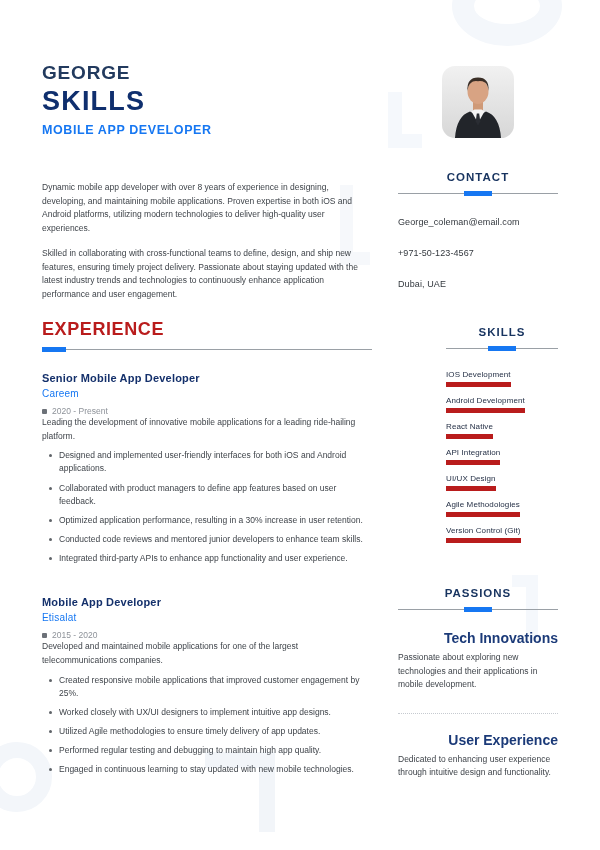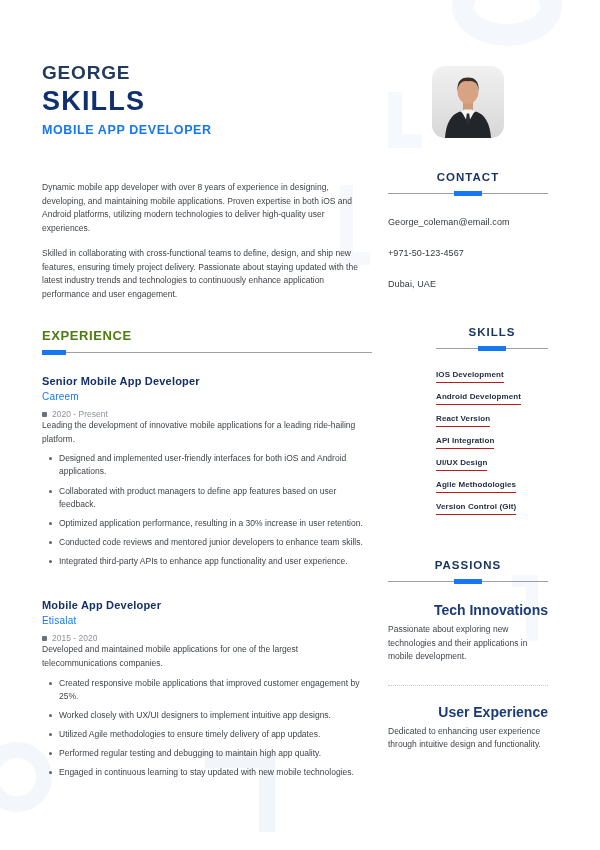--- a/index.html
+++ b/index.html
@@ -12,36 +12,36 @@
   
   .wm { position:absolute; pointer-events:none; }
   .wm-arc { top:-34px; left:452px; width:110px; height:80px; border:22px solid #f4f7fb; border-radius:50%; }
   .wm-l1 { top:92px; left:388px; width:34px; height:56px; border-left:14px solid #f5f8fc; border-bottom:14px solid #f5f8fc; }
   .wm-l2 { top:185px; left:340px; width:30px; height:80px; border-left:13px solid #f6f8fb; border-bottom:13px solid #f6f8fb; }
   .wm-ring { top:742px; left:-18px; width:70px; height:70px; border:16px solid #f3f6fa; border-radius:50%; }
   .wm-corner { top:752px; left:205px; width:70px; height:80px; border-top:16px solid #f2f5f9; border-right:16px solid #f2f5f9; }
   .wm-l3 { top:575px; left:512px; width:26px; height:66px; border-right:12px solid #f5f8fc; border-top:12px solid #f5f8fc; }
 
   
-  .content { position:relative; display:flex; padding:62px 42px 0 42px; gap:16px; }
+  .content { position:relative; display:flex; padding:62px 42px 0 42px; gap:26px; }
   .main { width:330px; flex:0 0 330px; }
   .sidebar { width:160px; flex:0 0 160px; }
 
   
   .first-name { font-size:19px; font-weight:600; letter-spacing:.8px; color:#223a5e; line-height:1.15; }
   .last-name  { font-size:27px; font-weight:800; letter-spacing:1.2px; color:#0f2f6e; line-height:1.15; margin-top:2px; }
   .job-title  { font-size:12.5px; font-weight:600; letter-spacing:.6px; color:#1677f2; margin-top:6px; }
 
   
   .summary { margin-top:44px; }
   .summary p { font-size:8.5px; line-height:1.62; color:#3f444a; }
   .summary p + p { margin-top:11px; }
 
   
-  .sec-head { font-size:13px; font-weight:800; letter-spacing:.6px; color:#4d7c0f; margin-top:26px; }
+  .sec-head { font-size:18px; font-weight:800; letter-spacing:.6px; color:#b91c1c; margin-top:17px; }
   .rule-main { position:relative; height:5px; margin-top:7px; }
   .rule-main .line { position:absolute; top:2px; left:0; right:0; height:1.4px; background:#9aa0a6; }
   .rule-main .accent { position:absolute; top:0; left:0; width:24px; height:5px; background:#1677f2; }
 
   
   .job { margin-top:20px; }
   .job + .job { margin-top:31px; }
   .job-role { font-size:11px; font-weight:700; color:#14306b; letter-spacing:.2px; }
   .job-company { font-size:10px; font-weight:400; color:#1677f2; margin-top:4px; letter-spacing:.2px; }
   .job-dates { display:flex; align-items:center; gap:5px; margin-top:7px; font-size:8.5px; color:#8d9299; }
@@ -57,21 +57,21 @@
   .side-sec-head { text-align:center; font-size:11.5px; font-weight:800; letter-spacing:1px; color:#17335f; }
   .rule-side { position:relative; height:5px; margin-top:8px; }
   .rule-side .line { position:absolute; top:2px; left:0; right:0; height:1.4px; background:#9aa0a6; }
   .rule-side .accent { position:absolute; top:0; left:50%; margin-left:-14px; width:28px; height:5px; background:#1677f2; }
 
   .contact-sec { margin-top:33px; }
   .contact-item { font-size:9px; color:#33383e; margin-top:21px; letter-spacing:.1px; }
 
   .skills-sec { margin-top:37px;margin-left:48px; }
   .skills-list { margin-top:19px; display:flex; flex-wrap:wrap; column-gap:12px; row-gap:9px; }
-  .skill { font-size:8px; font-weight:700; color:#253046; padding-bottom:3px; border-bottom:1px solid #b91c1c; letter-spacing:.1px; }
+  .skill { font-size:8px; font-weight:400; color:#253046; padding-bottom:3px; border-bottom:5px solid #b91c1c; letter-spacing:.1px; }
 
   .passions-sec { margin-top:44px; }
   .passion { margin-top:18px; }
   .passion-title { font-size:14px; font-weight:700; color:#1b3a78;text-align:right; }
   .passion-text { font-size:8.5px; line-height:1.6; color:#3f444a; margin-top:5px; }
   .dotted-div { border:none; border-top:1px dotted #c6cad0; margin:21px 0 2px 0; }
 </style>
 </head>
 <body>
 
@@ -180,21 +180,21 @@
 
       <div class="skills-sec">
         <div class="side-sec-head">SKILLS</div>
         <div class="rule-side">
           <div class="line"></div>
           <div class="accent"></div>
         </div>
         <div class="skills-list">
           <span class="skill">IOS Development</span>
           <span class="skill">Android Development</span>
-          <span class="skill">React Version</span>
+          <span class="skill">React Native</span>
           <span class="skill">API Integration</span>
           <span class="skill">UI/UX Design</span>
           <span class="skill">Agile Methodologies</span>
           <span class="skill">Version Control (Git)</span>
         </div>
       </div>
 
       <div class="passions-sec">
         <div class="side-sec-head">PASSIONS</div>
         <div class="rule-side">

